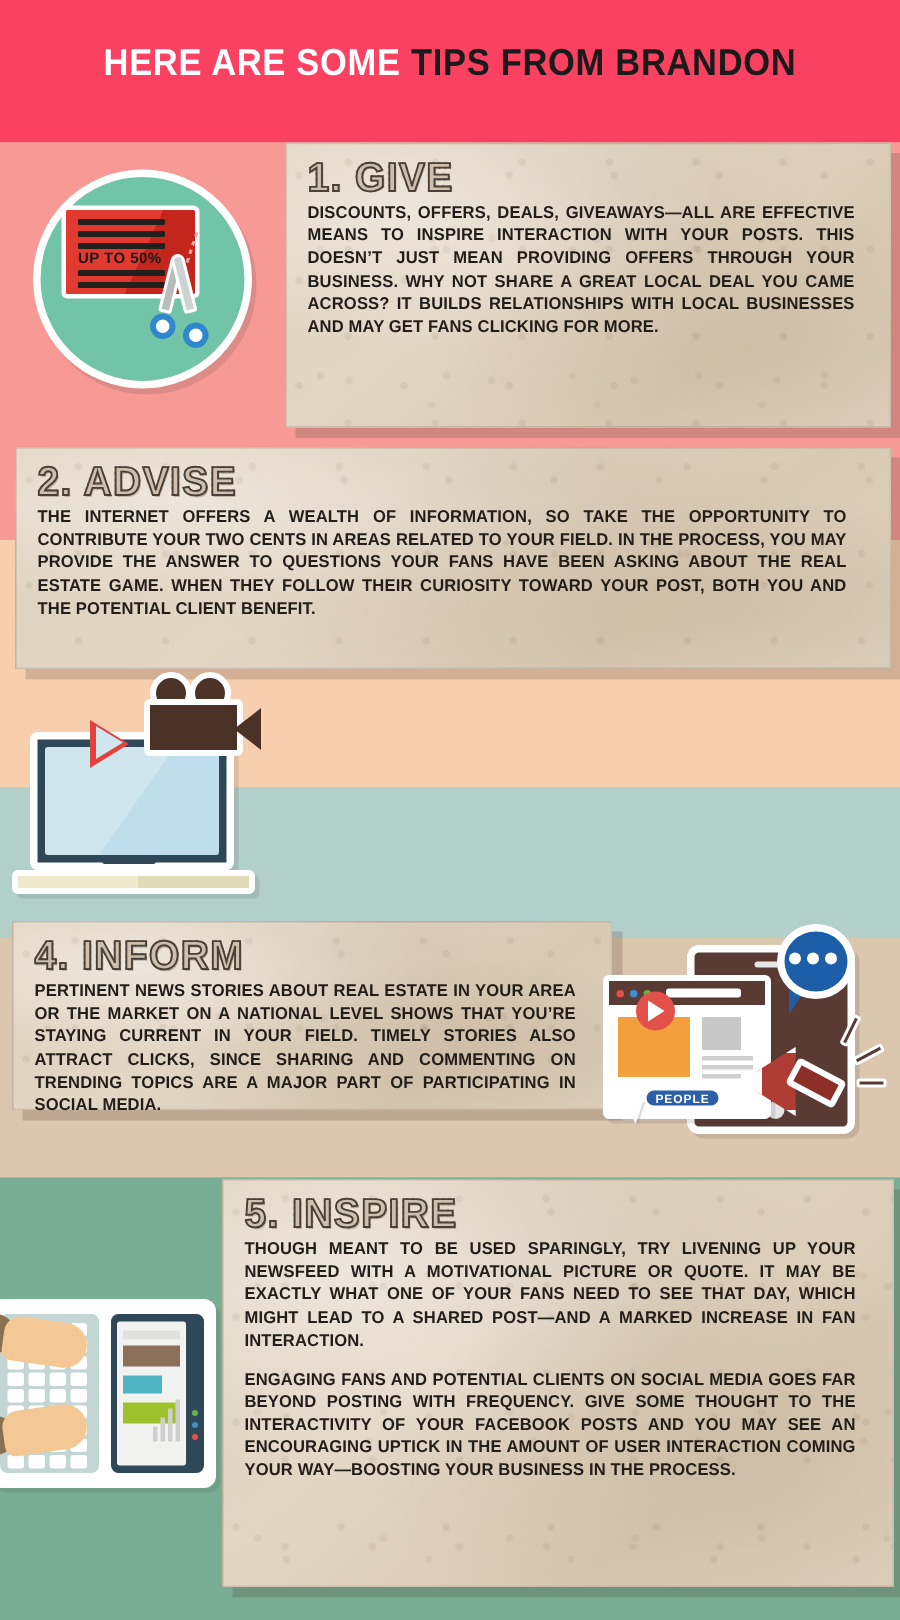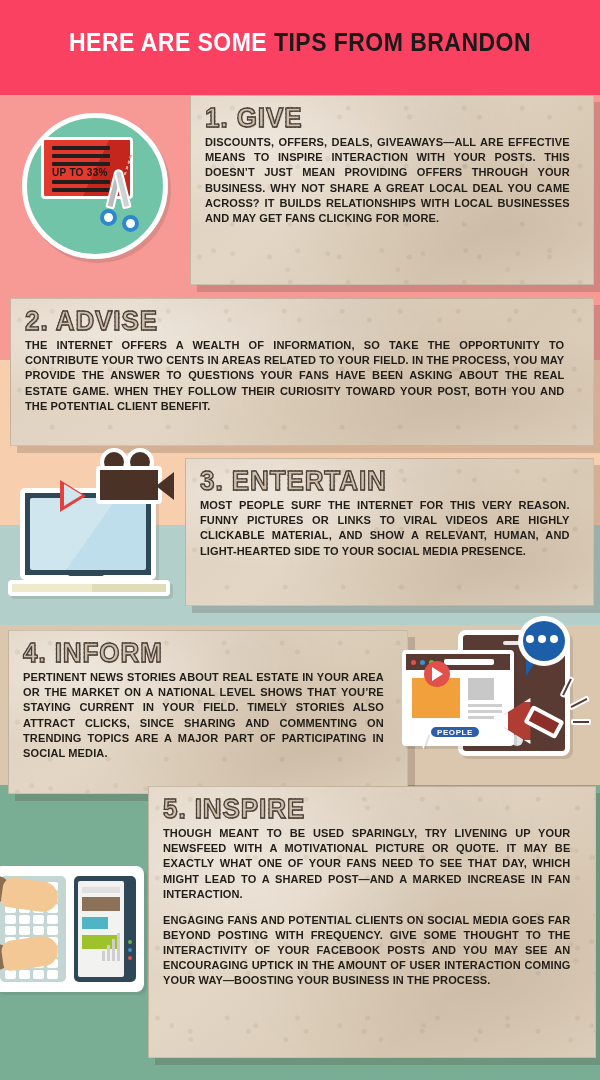--- a/index.html
+++ b/index.html
@@ -90,21 +90,21 @@
     font-stretch:condensed;
     transform:scaleX(.97);
     transform-origin:left top;
   }
   .card-body + .card-body { margin-top:11px; }
 
   
   #card-1 { left:190px; top:95px;  width:404px; height:190px; }
   #card-2 { left:10px;  top:298px; width:584px; height:148px; }
   #card-3 { left:185px; top:458px; width:409px; height:148px; }
-  #card-4 { left:8px;   top:614px; width:400px; height:164px;margin-top:16px; }
+  #card-4 { left:8px;   top:614px; width:400px; height:126px; }
   #card-5 { left:148px; top:786px; width:448px; height:272px; }
 
   
   #ill-coupon { position:absolute; left:22px; top:113px; width:146px; height:146px; }
   .circ-teal {
     position:absolute; inset:0; border-radius:50%;
     background:#72c4a8; border:5px solid #ffffff;
     box-shadow:3px 4px 0 rgba(90,60,60,.16);
   }
   .coupon {
@@ -304,21 +304,21 @@
     <span class="w">HERE ARE SOME</span>
     <span class="d">TIPS FROM BRANDON</span>
   </div>
 
   <div id="ill-coupon">
     <div class="circ-teal"></div>
     <div class="coupon">
       <span class="ln l1"></span>
       <span class="ln l2"></span>
       <span class="ln l3"></span>
-      <span class="coupon-txt">UP TO 33%</span>
+      <span class="coupon-txt">UP TO 50%</span>
       <span class="ln l4"></span>
       <span class="ln l5"></span>
       <span class="coupon-dash"></span>
     </div>
     <div class="scissors">
       <span class="sc-blade sc-b1"></span>
       <span class="sc-blade sc-b2"></span>
       <span class="sc-ring sc-r1"></span>
       <span class="sc-ring sc-r2"></span>
     </div>
@@ -341,24 +341,20 @@
     <span class="lap-play"></span>
     <span class="lap-play-in"></span>
     <span class="lap-notch"></span>
     <div class="lap-base"></div>
     <span class="cam-reel cam-r1"></span>
     <span class="cam-reel cam-r2"></span>
     <div class="cam-body"></div>
     <span class="cam-lens"></span>
   </div>
 
-  <div class="card" id="card-3">
-    <div class="card-title">3. ENTERTAIN</div>
-    <div class="card-body">MOST PEOPLE SURF THE INTERNET FOR THIS VERY REASON. FUNNY PICTURES OR LINKS TO VIRAL VIDEOS ARE HIGHLY CLICKABLE MATERIAL, AND SHOW A RELEVANT, HUMAN, AND LIGHT-HEARTED SIDE TO YOUR SOCIAL MEDIA PRESENCE.</div>
-  </div>
 
   <div class="card" id="card-4">
     <div class="card-title">4. INFORM</div>
     <div class="card-body">PERTINENT NEWS STORIES ABOUT REAL ESTATE IN YOUR AREA OR THE MARKET ON A NATIONAL LEVEL SHOWS THAT YOU’RE STAYING CURRENT IN YOUR FIELD. TIMELY STORIES ALSO ATTRACT CLICKS, SINCE SHARING AND COMMENTING ON TRENDING TOPICS ARE A MAJOR PART OF PARTICIPATING IN SOCIAL MEDIA.</div>
   </div>
 
   <div id="ill-share">
     <div class="sh-tablet">
       <span class="sh-tab-top"></span>
       <span class="sh-tab-dot"></span>

